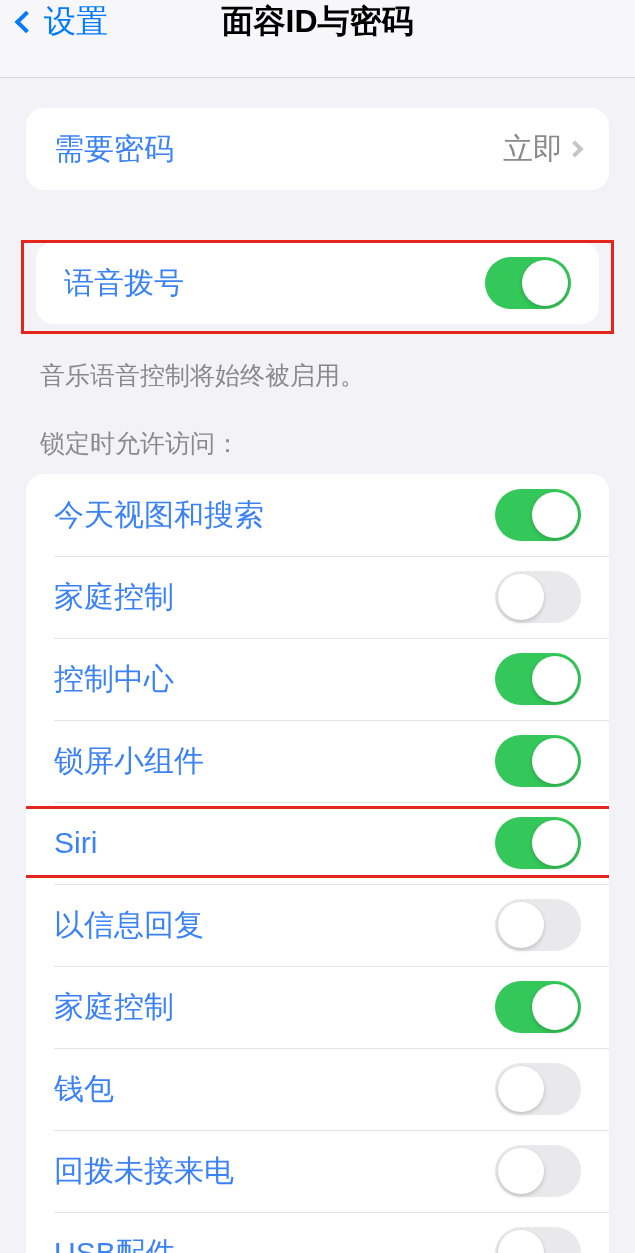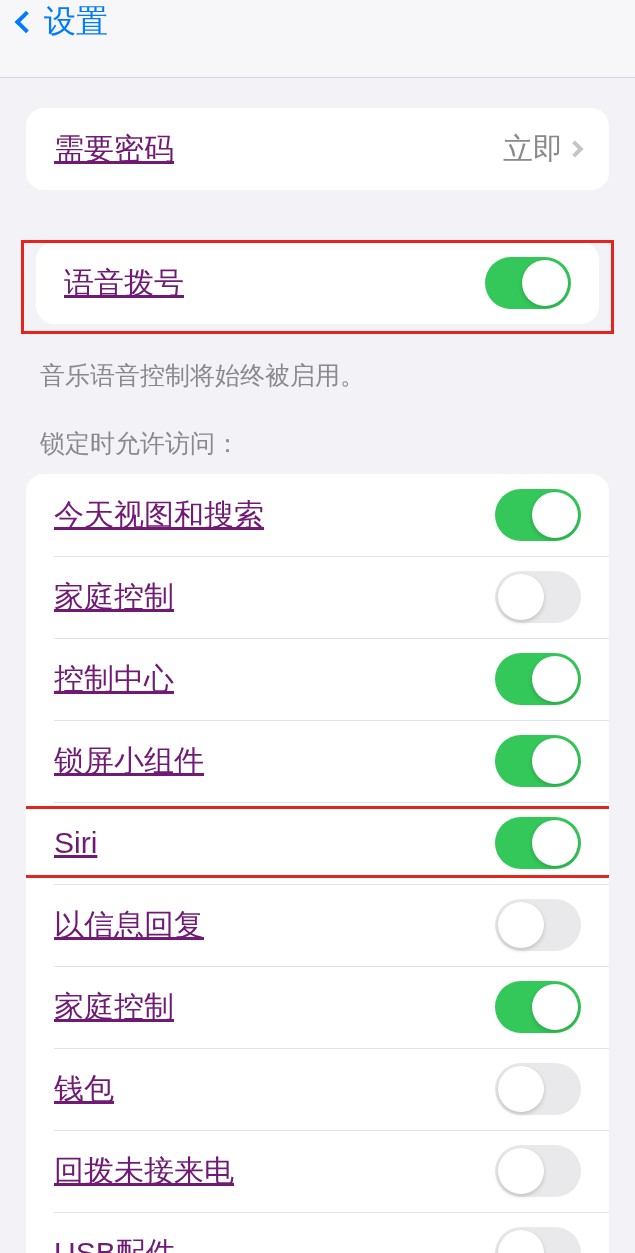--- a/index.html
+++ b/index.html
@@ -75,23 +75,22 @@
       content: "";
       position: absolute;
       top: 0;
       left: 28px;
       right: 0;
       height: 1px;
       background: #e3e3e7;
     }
     .row-label {
       font-size: 30px;
-      color: #701a75;
+      color: #3b82f6;
       font-weight: 400;
-      text-decoration: underline;
     }
     .row-value {
       display: flex;
       align-items: center;
       color: #8a8a8e;
       font-size: 30px;
       gap: 6px;
     }
     .chevron-right {
       display: inline-block;
@@ -177,20 +176,21 @@
     }
   </style>
 </head>
 <body>
 
 <div class="header">
   <div class="back-button">
     <span class="back-chevron"></span>
     <span>设置</span>
   </div>
+  <div class="header-title">面容ID与密码</div>
 </div>
 
 <div class="content">
 
   <div class="group group-first">
     <div class="row">
       <div class="row-label">需要密码</div>
       <div class="row-value">
         <span>立即</span>
         <span class="chevron-right"></span>

